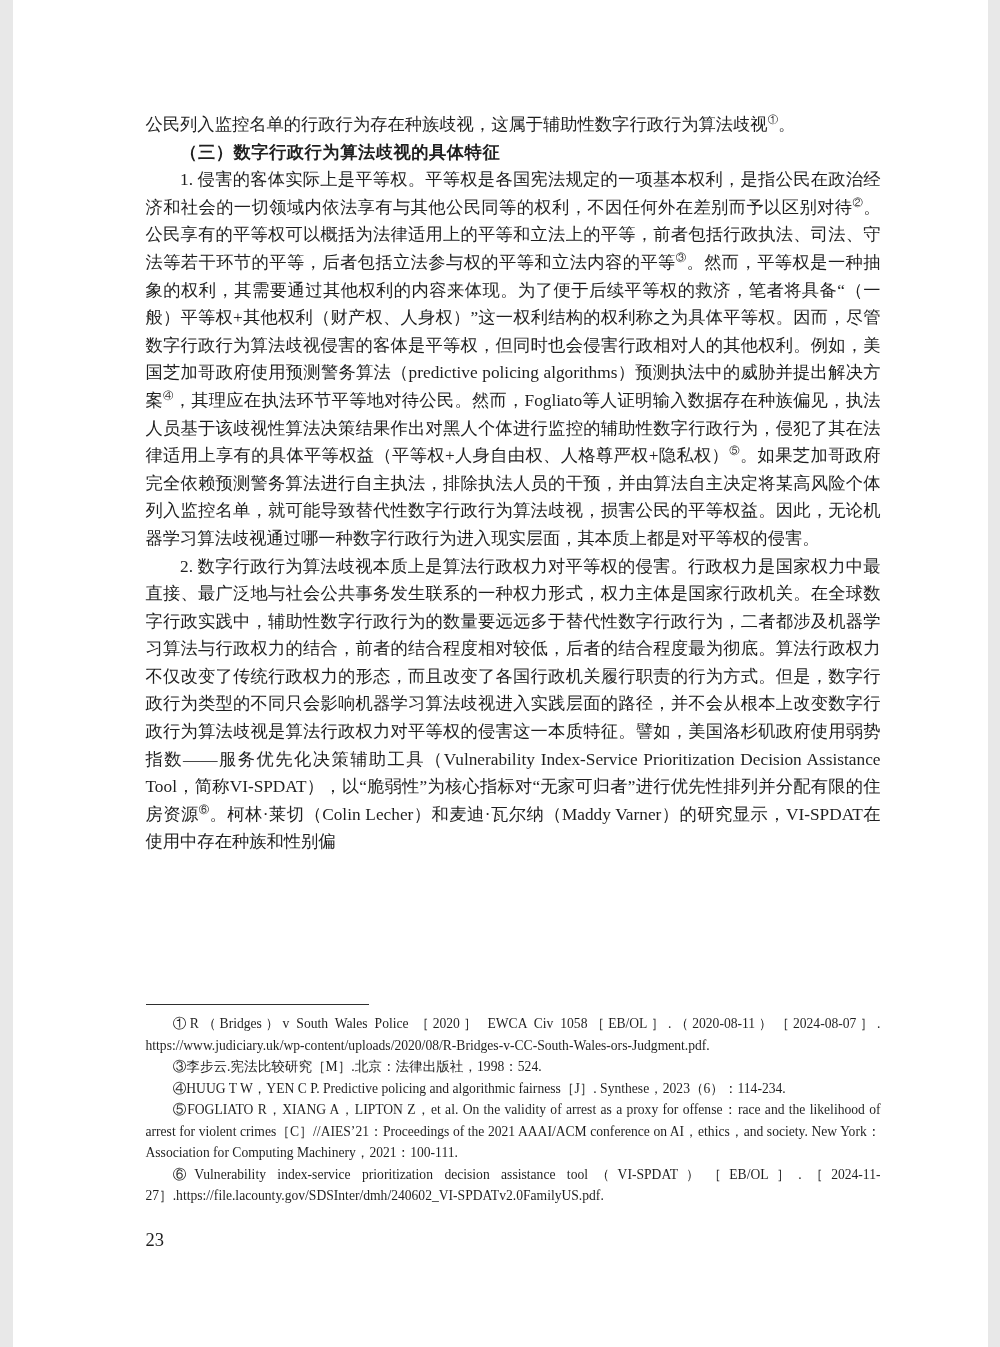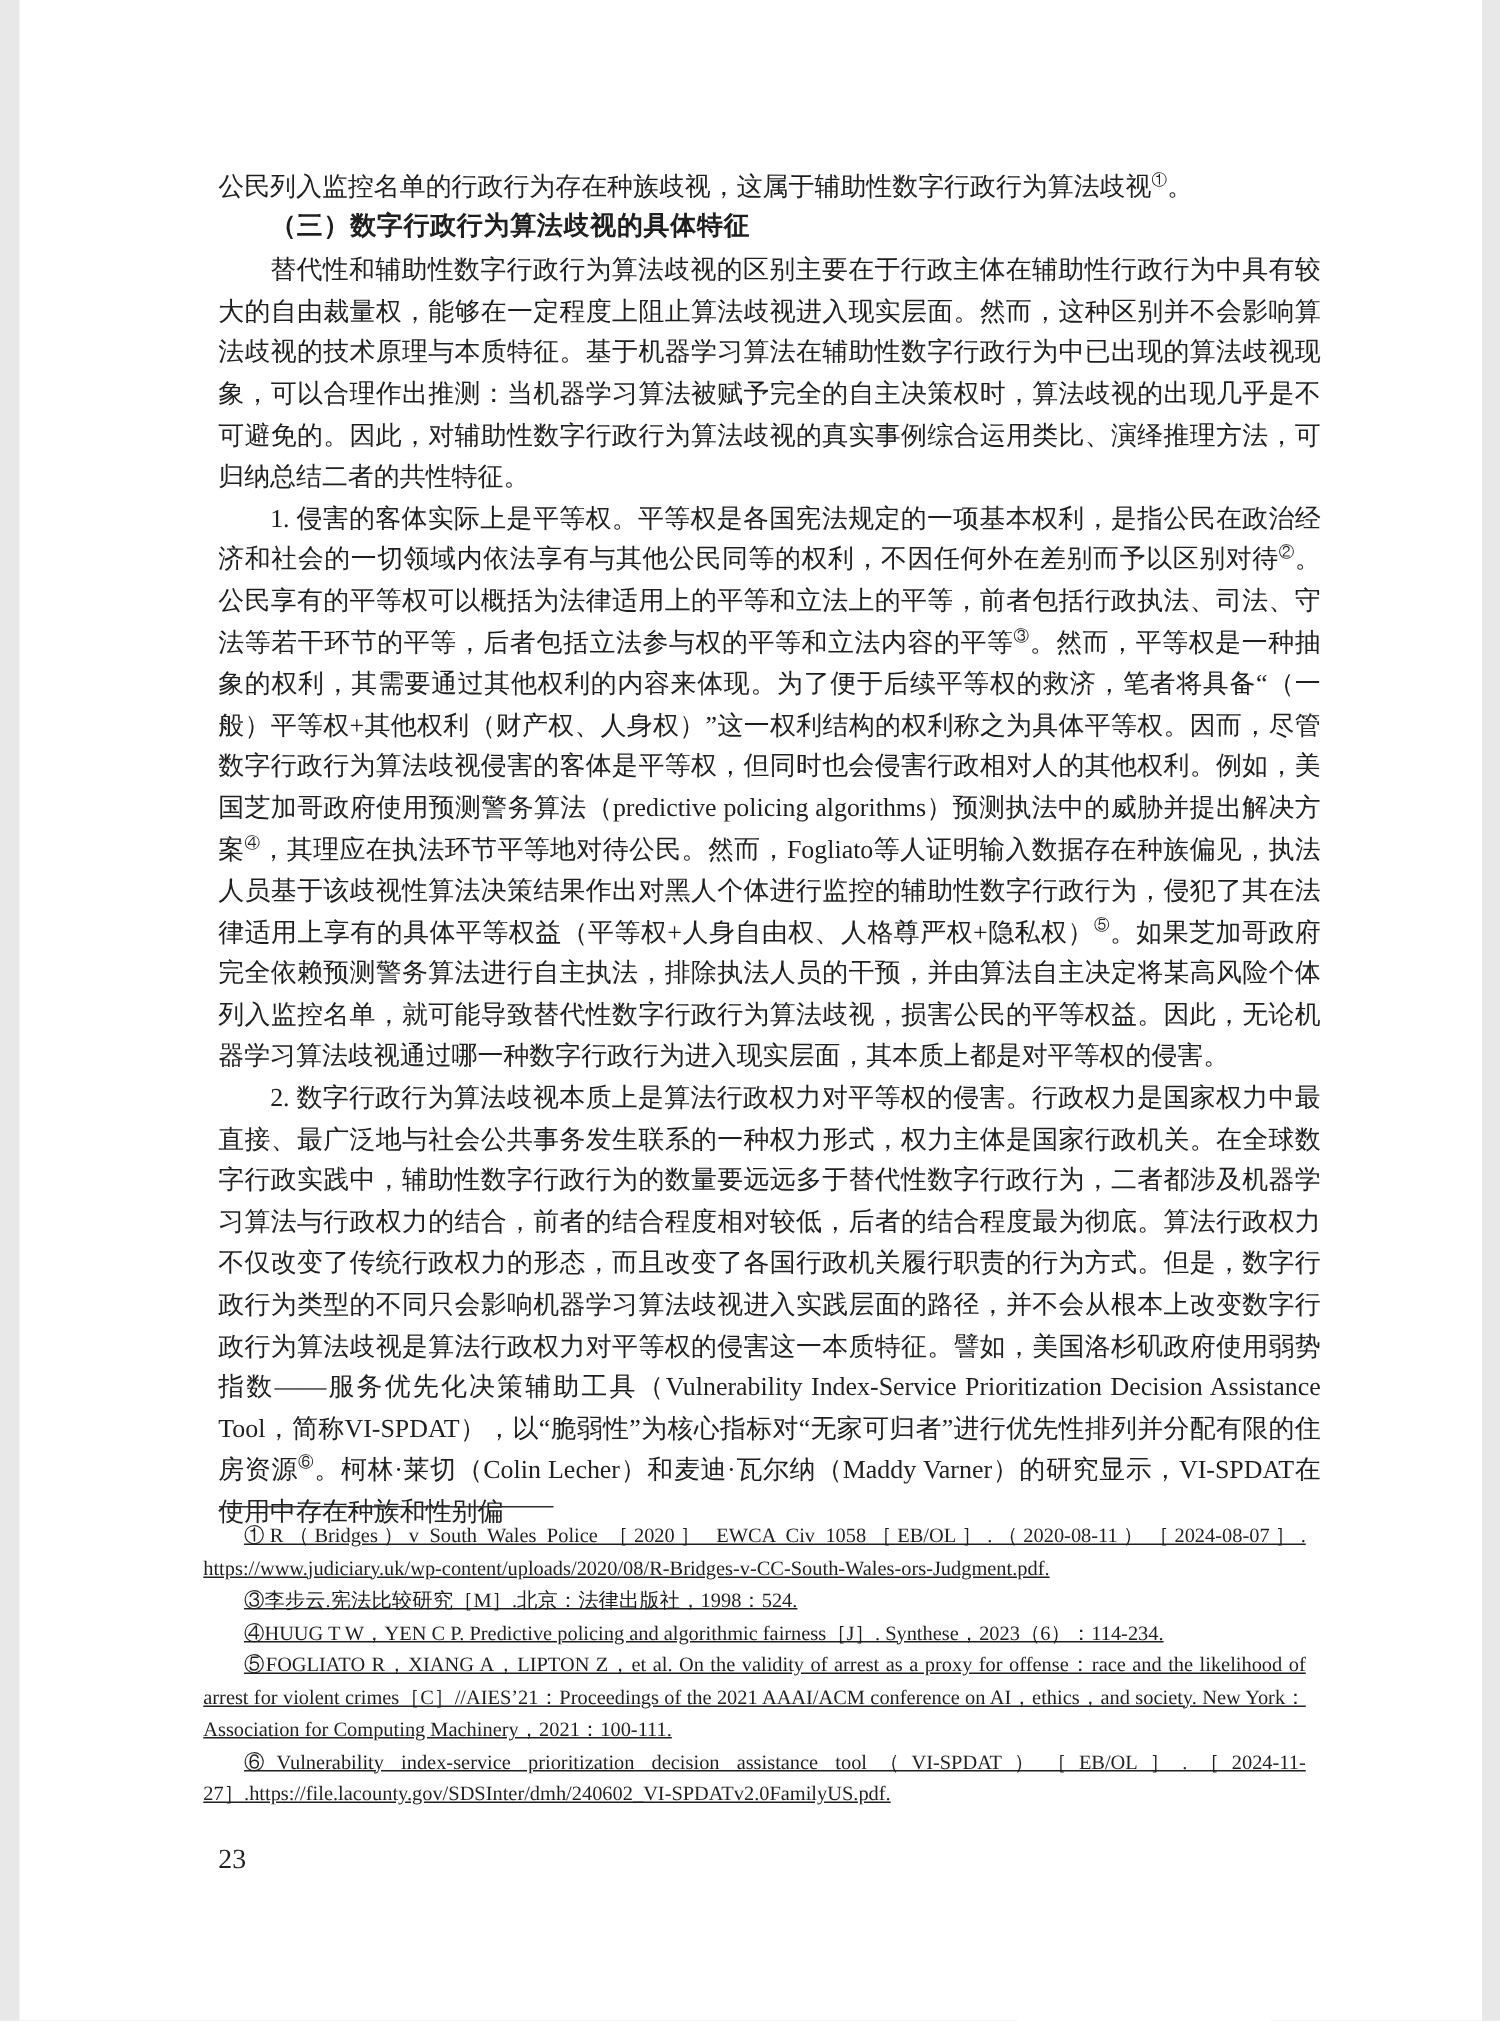--- a/index.html
+++ b/index.html
@@ -22,43 +22,42 @@
   .para {
     margin: 0;
     font-size: 17.3px;
     line-height: 27.6px;
     text-align: justify;
     text-justify: inter-ideograph;
     text-indent: 2em;
   }
   .para.continuation { text-indent: 0; }
   .para.heading {
-    font-family: Liberation Mono, monospace;
+    font-family: Liberation Serif, serif;
     font-weight: 700;
     letter-spacing: 0.5px;
   }
   .para sup {
     font-size: 60%;
     line-height: 0;
     vertical-align: super;
   }
   .footnote-sep {
     position: absolute;
     left: 133px;
     top: 1004px;
     width: 223px;
     height: 0;
     border-top: 1.6px solid #2e2e2e;
   }
   .footnotes {
     position: absolute;
-    left: 123px;
+    left: 133px;
     top: 1013px;
     width: 735px;
-    text-decoration: underline;
   }
   .fn {
     margin: 0;
     font-size: 13.6px;
     line-height: 21.5px;
     text-align: justify;
     text-justify: inter-ideograph;
     text-indent: 2em;
   }
   .page-number {
@@ -70,21 +69,20 @@
   }
 </style>
 </head>
 <body>
 
 <div class="page">
 
   <main class="article">
     <p class="para continuation">公民列入监控名单的行政行为存在种族歧视，这属于辅助性数字行政行为算法歧视<sup>①</sup>。</p>
     <h3 class="para heading">（三）数字行政行为算法歧视的具体特征</h3>
-    <p class="para">替代性和辅助性数字行政行为算法歧视的区别主要在于行政主体在辅助性行政行为中具有较大的自由裁量权，能够在一定程度上阻止算法歧视进入现实层面。然而，这种区别并不会影响算法歧视的技术原理与本质特征。基于机器学习算法在辅助性数字行政行为中已出现的算法歧视现象，可以合理作出推测：当机器学习算法被赋予完全的自主决策权时，算法歧视的出现几乎是不可避免的。因此，对辅助性数字行政行为算法歧视的真实事例综合运用类比、演绎推理方法，可归纳总结二者的共性特征。</p>
     <p class="para">1. 侵害的客体实际上是平等权。平等权是各国宪法规定的一项基本权利，是指公民在政治经济和社会的一切领域内依法享有与其他公民同等的权利，不因任何外在差别而予以区别对待<sup>②</sup>。公民享有的平等权可以概括为法律适用上的平等和立法上的平等，前者包括行政执法、司法、守法等若干环节的平等，后者包括立法参与权的平等和立法内容的平等<sup>③</sup>。然而，平等权是一种抽象的权利，其需要通过其他权利的内容来体现。为了便于后续平等权的救济，笔者将具备“（一般）平等权+其他权利（财产权、人身权）”这一权利结构的权利称之为具体平等权。因而，尽管数字行政行为算法歧视侵害的客体是平等权，但同时也会侵害行政相对人的其他权利。例如，美国芝加哥政府使用预测警务算法（predictive policing algorithms）预测执法中的威胁并提出解决方案<sup>④</sup>，其理应在执法环节平等地对待公民。然而，Fogliato等人证明输入数据存在种族偏见，执法人员基于该歧视性算法决策结果作出对黑人个体进行监控的辅助性数字行政行为，侵犯了其在法律适用上享有的具体平等权益（平等权+人身自由权、人格尊严权+隐私权）<sup>⑤</sup>。如果芝加哥政府完全依赖预测警务算法进行自主执法，排除执法人员的干预，并由算法自主决定将某高风险个体列入监控名单，就可能导致替代性数字行政行为算法歧视，损害公民的平等权益。因此，无论机器学习算法歧视通过哪一种数字行政行为进入现实层面，其本质上都是对平等权的侵害。</p>
     <p class="para">2. 数字行政行为算法歧视本质上是算法行政权力对平等权的侵害。行政权力是国家权力中最直接、最广泛地与社会公共事务发生联系的一种权力形式，权力主体是国家行政机关。在全球数字行政实践中，辅助性数字行政行为的数量要远远多于替代性数字行政行为，二者都涉及机器学习算法与行政权力的结合，前者的结合程度相对较低，后者的结合程度最为彻底。算法行政权力不仅改变了传统行政权力的形态，而且改变了各国行政机关履行职责的行为方式。但是，数字行政行为类型的不同只会影响机器学习算法歧视进入实践层面的路径，并不会从根本上改变数字行政行为算法歧视是算法行政权力对平等权的侵害这一本质特征。譬如，美国洛杉矶政府使用弱势指数——服务优先化决策辅助工具（Vulnerability Index-Service Prioritization Decision Assistance Tool，简称VI-SPDAT），以“脆弱性”为核心指标对“无家可归者”进行优先性排列并分配有限的住房资源<sup>⑥</sup>。柯林·莱切（Colin Lecher）和麦迪·瓦尔纳（Maddy Varner）的研究显示，VI-SPDAT在使用中存在种族和性别偏</p>
   </main>
 
   <div class="footnote-sep"></div>
 
   <section class="footnotes">
     <p class="fn">①R（Bridges）v South Wales Police ［2020］ EWCA Civ 1058［EB/OL］.（2020-08-11）［2024-08-07］. https://www.judiciary.uk/wp-content/uploads/2020/08/R-Bridges-v-CC-South-Wales-ors-Judgment.pdf.</p>
     <p class="fn">③李步云.宪法比较研究［M］.北京：法律出版社，1998：524.</p>
     <p class="fn">④HUUG T W，YEN C P. Predictive policing and algorithmic fairness［J］. Synthese，2023（6）：114-234.</p>

